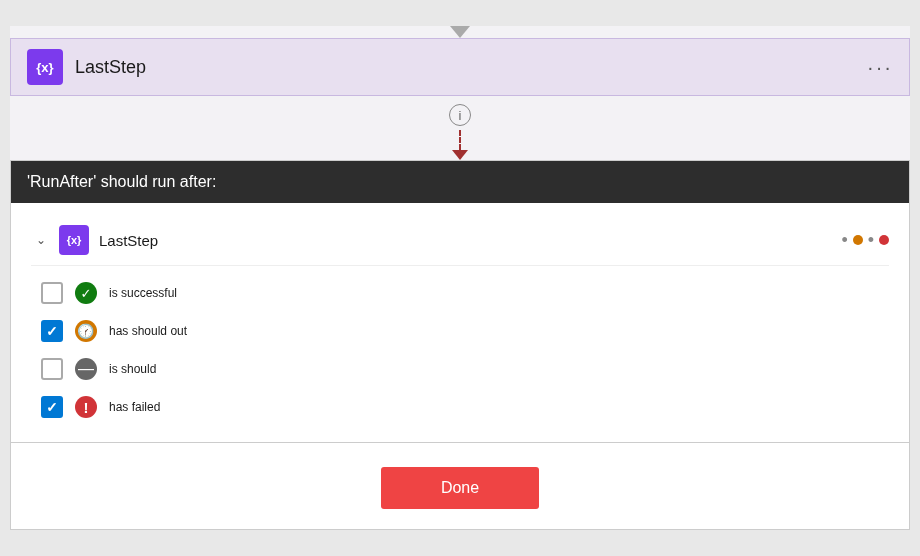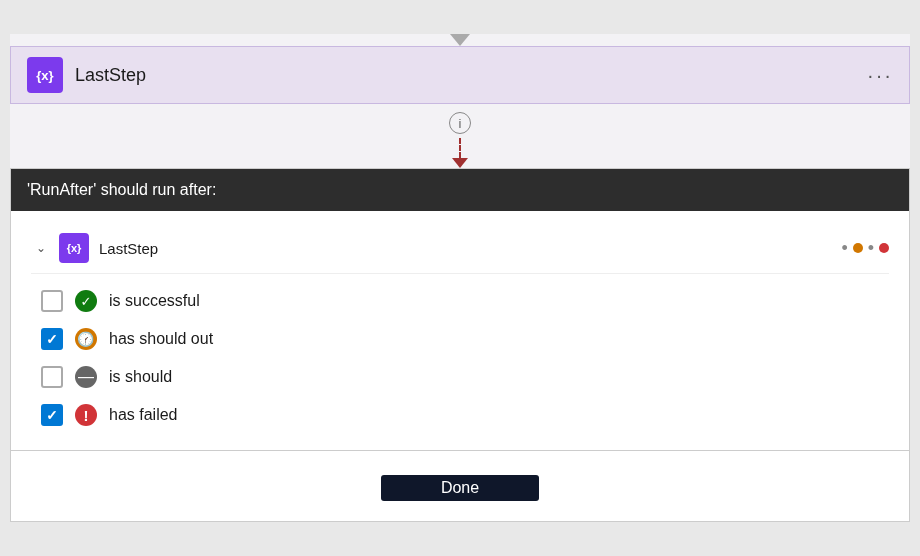--- a/index.html
+++ b/index.html
@@ -246,41 +246,41 @@
       background: #666;
       color: white;
     }
 
     .status-icon.failed {
       background: #d13438;
       color: white;
     }
 
     .condition-label {
-      font-size: 16px;
+      font-size: 12px;
       color: #1a1a1a;
     }
 
     
     .done-area {
       width: 100%;
       display: flex;
       justify-content: center;
       padding: 24px 0 20px 0;
       background: white;
       border: 1.5px solid #ccc;
       border-top: none;
     }
 
     .done-button {
-      background: #0f172a;
+      background: #ef4444;
       color: white;
       border: none;
       border-radius: 3px;
-      padding: 4px 60px;
+      padding: 12px 60px;
       font-size: 16px;
       cursor: pointer;
       font-weight: 500;
     }
   </style>
 </head>
 <body>
 
 <div class="outer-container">
 

